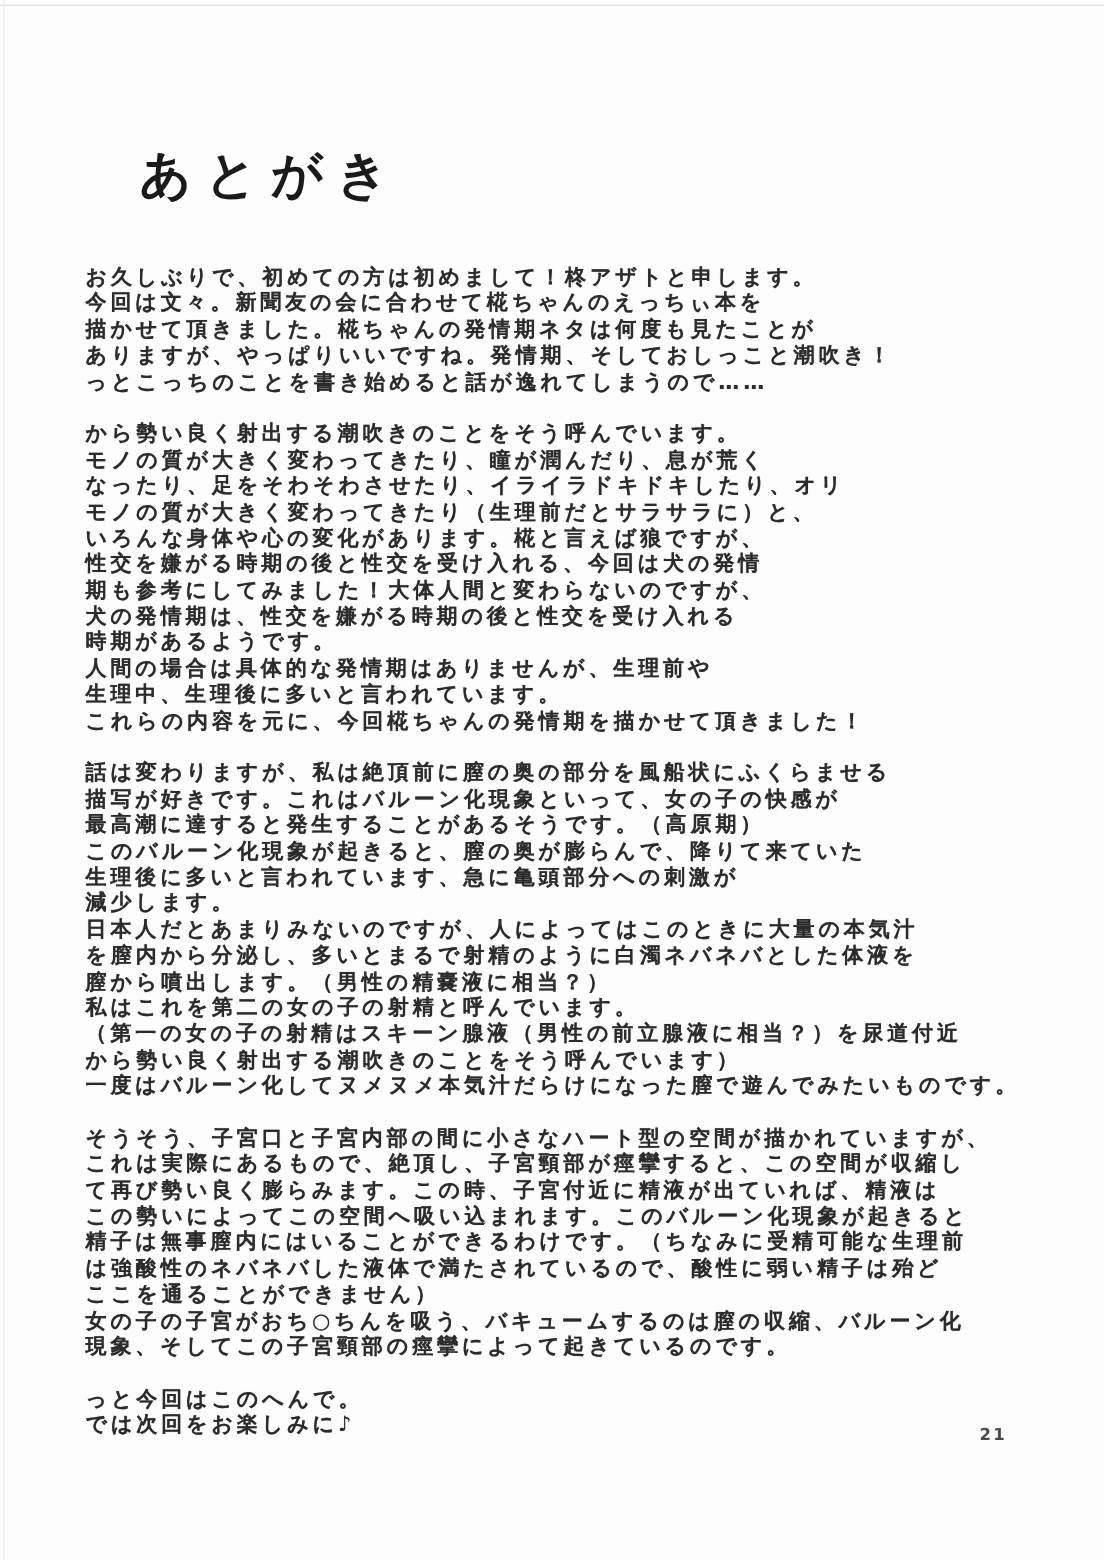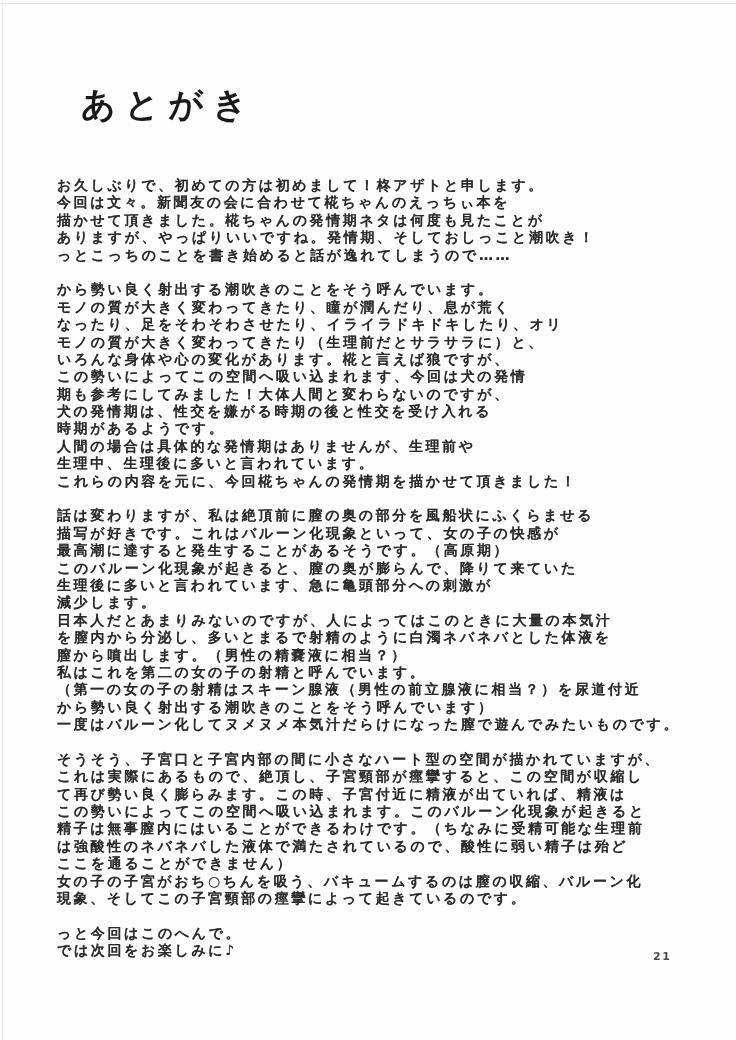--- a/index.html
+++ b/index.html
@@ -28,21 +28,21 @@
   .scan-edge-left {
     position: absolute;
     top: 0; bottom: 0; left: 2px;
     width: 1px;
     background: #ededed;
   }
   .title {
     position: absolute;
     left: 81px;
     top: 82px;
-    margin: 0;
+    margin: 12px;
     font-family: "DejaVu Serif", serif;
     font-size: 34px;
     font-weight: 600;
     letter-spacing: 9px;
     color: var(--title, #1a1a1a);
     white-space: nowrap;
   }
   .body-text {
     position: absolute;
     left: 57px;
@@ -86,21 +86,21 @@
         <div class="text-line">描かせて頂きました。椛ちゃんの発情期ネタは何度も見たことが</div>
         <div class="text-line">ありますが、やっぱりいいですね。発情期、そしておしっこと潮吹き！</div>
         <div class="text-line">っとこっちのことを書き始めると話が逸れてしまうので……</div>
       </div>
       <div class="paragraph">
         <div class="text-line">から勢い良く射出する潮吹きのことをそう呼んでいます。</div>
         <div class="text-line">モノの質が大きく変わってきたり、瞳が潤んだり、息が荒く</div>
         <div class="text-line">なったり、足をそわそわさせたり、イライラドキドキしたり、オリ</div>
         <div class="text-line">モノの質が大きく変わってきたり（生理前だとサラサラに）と、</div>
         <div class="text-line">いろんな身体や心の変化があります。椛と言えば狼ですが、</div>
-        <div class="text-line">この勢いによってこの空間へ吸い込まれます、今回は犬の発情</div>
+        <div class="text-line">性交を嫌がる時期の後と性交を受け入れる、今回は犬の発情</div>
         <div class="text-line">期も参考にしてみました！大体人間と変わらないのですが、</div>
         <div class="text-line">犬の発情期は、性交を嫌がる時期の後と性交を受け入れる</div>
         <div class="text-line">時期があるようです。</div>
         <div class="text-line">人間の場合は具体的な発情期はありませんが、生理前や</div>
         <div class="text-line">生理中、生理後に多いと言われています。</div>
         <div class="text-line">これらの内容を元に、今回椛ちゃんの発情期を描かせて頂きました！</div>
       </div>
       <div class="paragraph">
         <div class="text-line">話は変わりますが、私は絶頂前に膣の奥の部分を風船状にふくらませる</div>
         <div class="text-line">描写が好きです。これはバルーン化現象といって、女の子の快感が</div>

